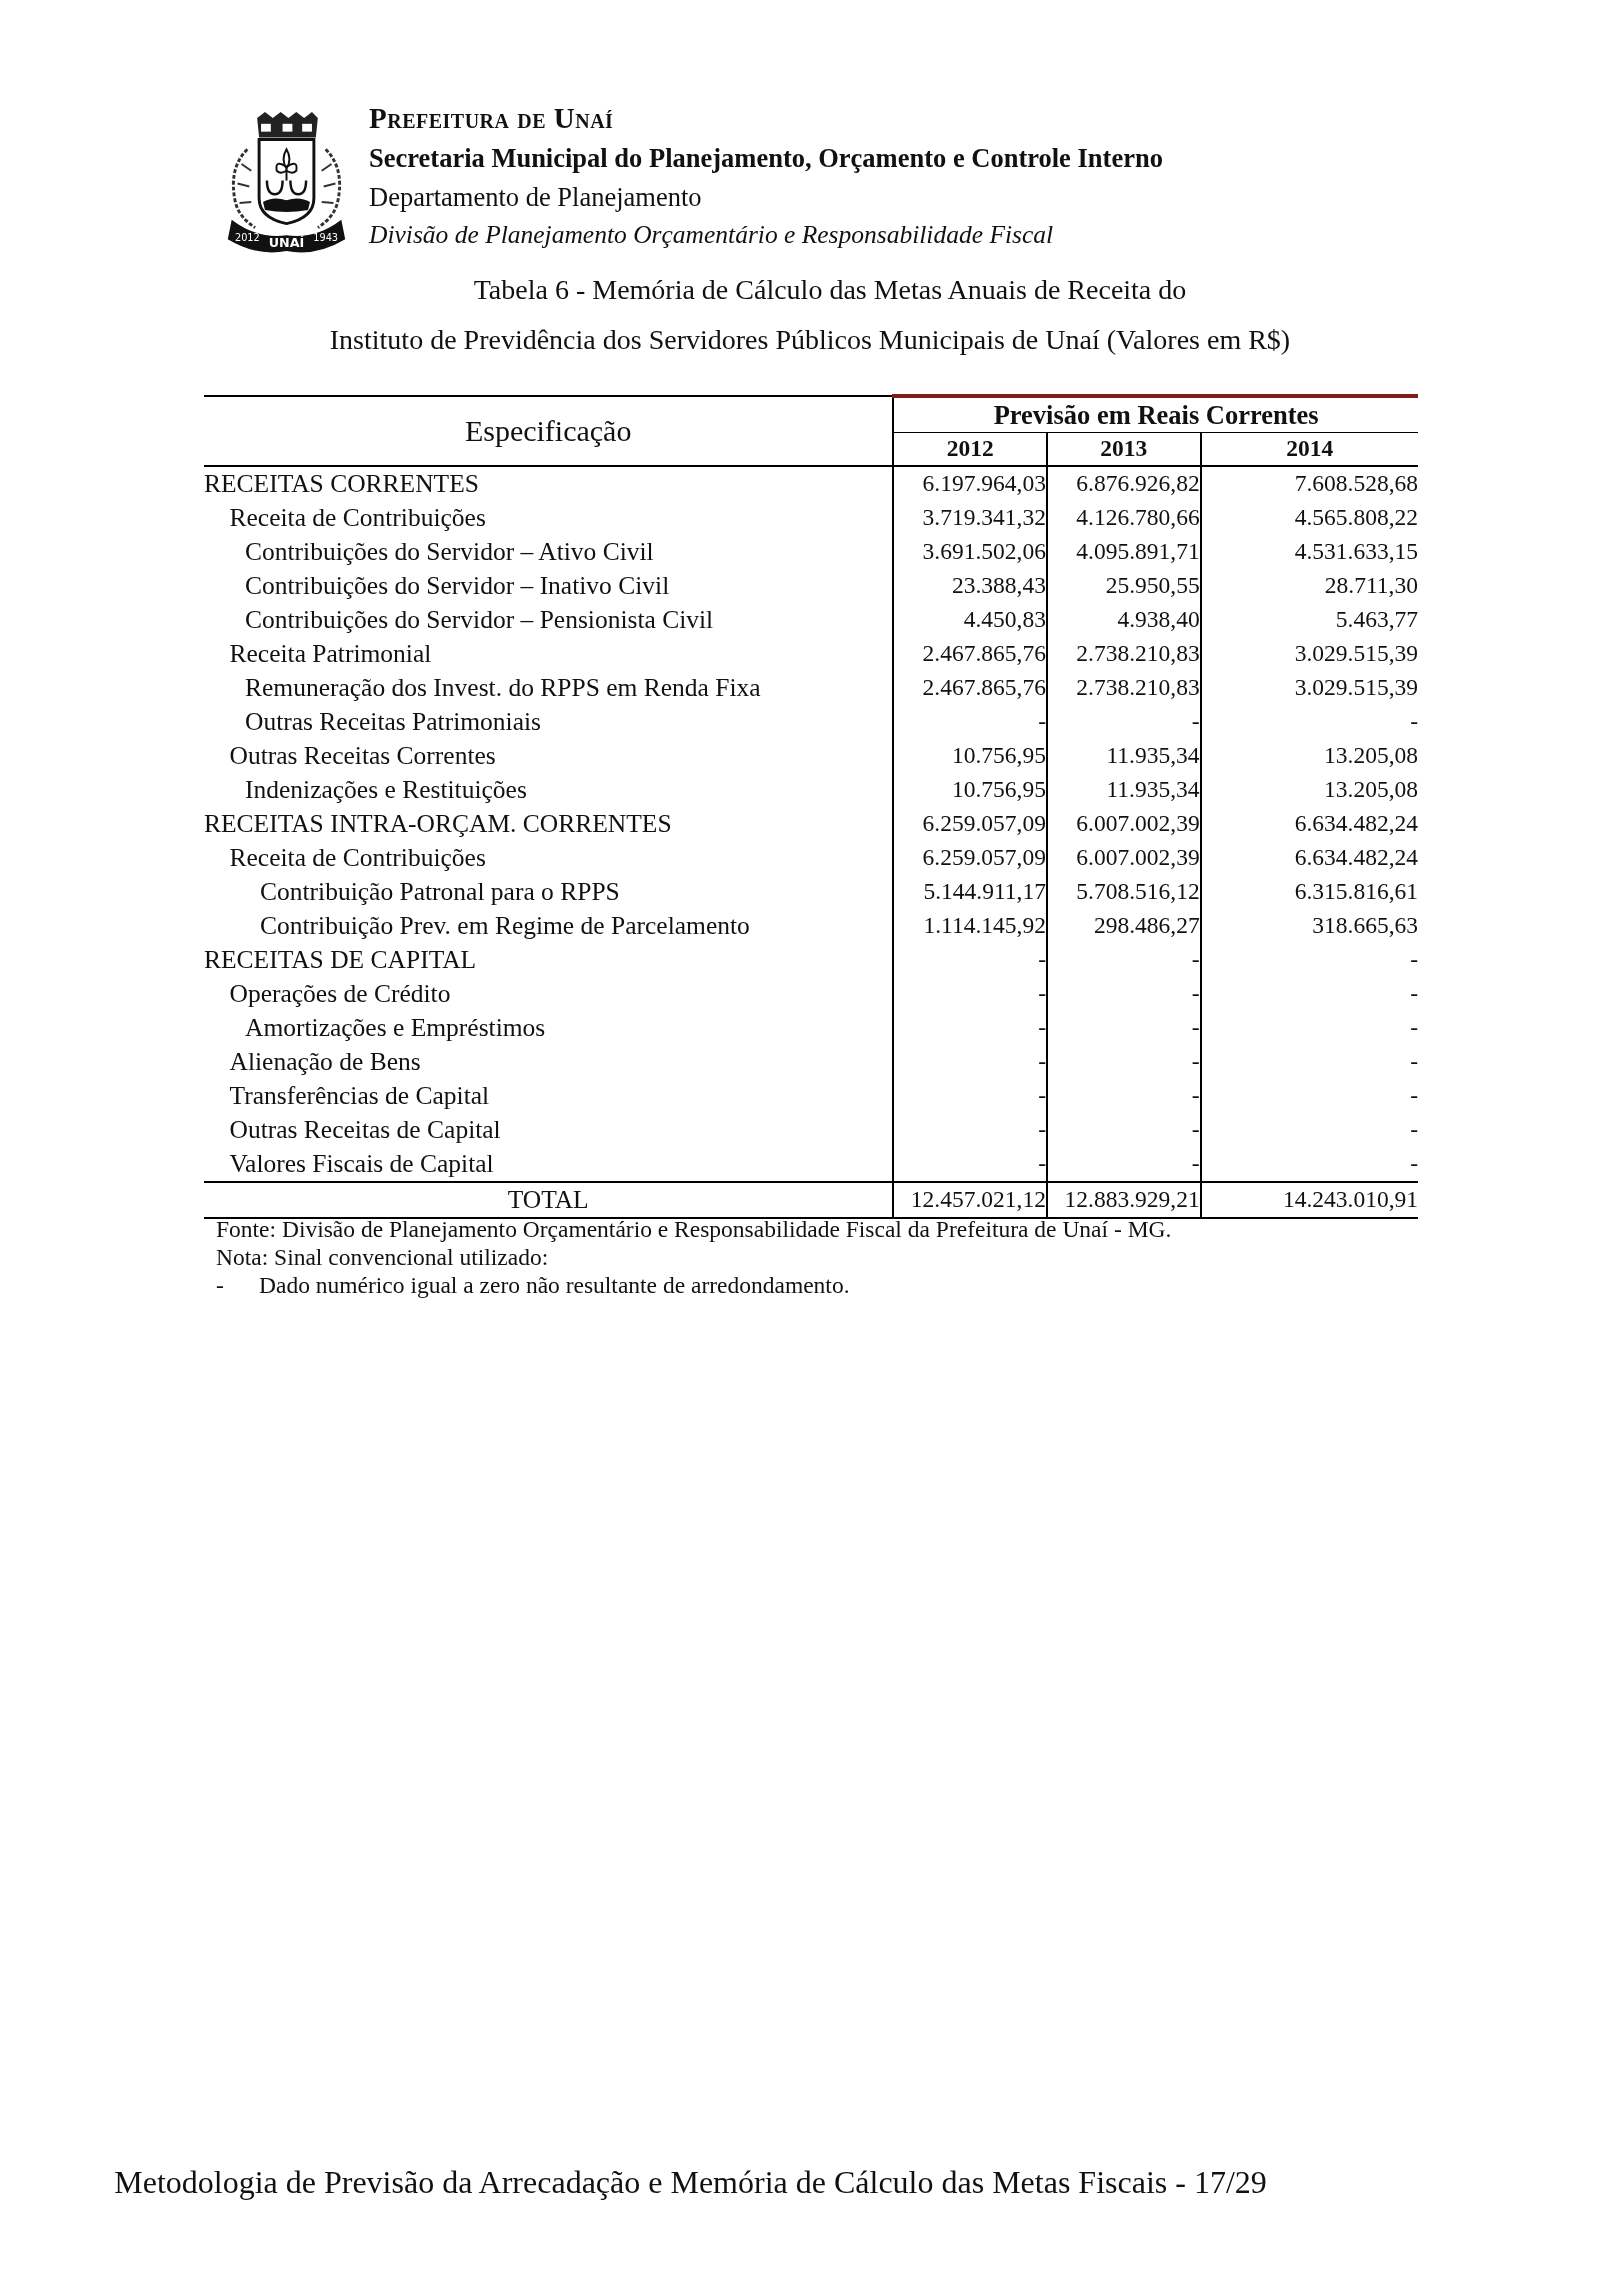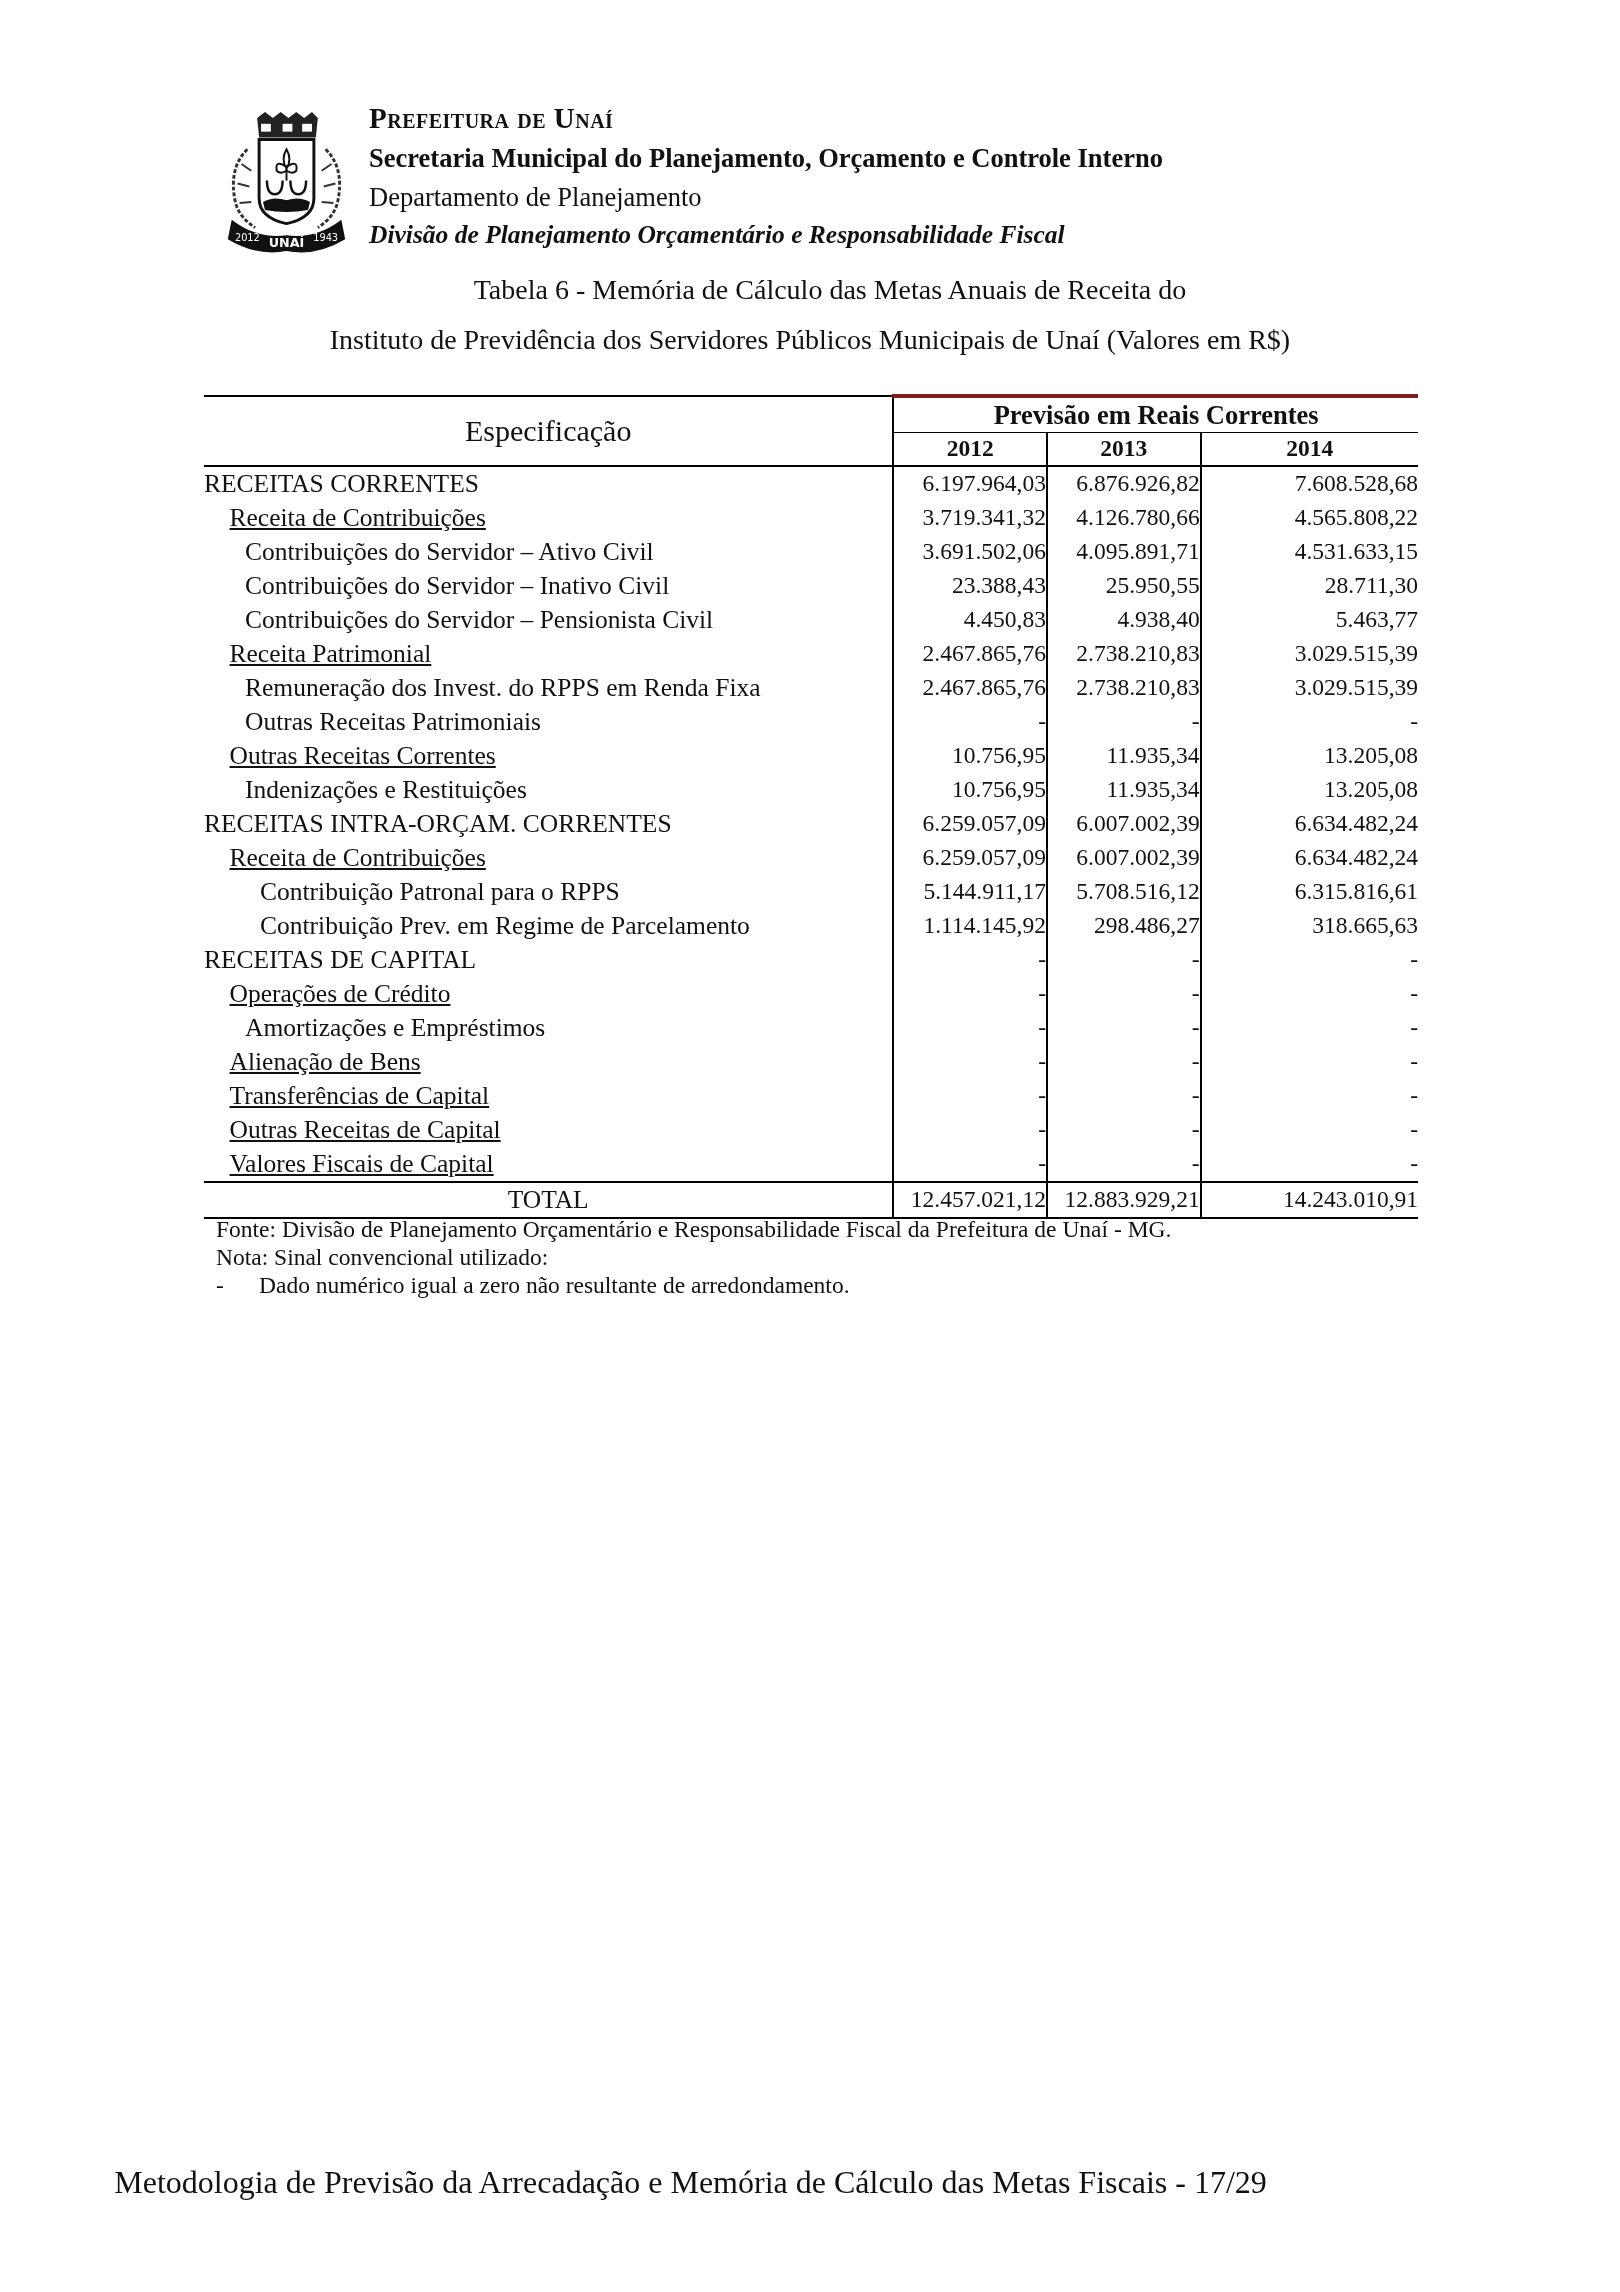--- a/index.html
+++ b/index.html
@@ -2,33 +2,33 @@
 <html><head>
 <meta charset="utf-8">
 <style>
   html, body { margin: 0; padding: 0; background: #ffffff; }
   body { width: 1620px; height: 2293px; position: relative; overflow: hidden; font-family: "Liberation Serif", "DejaVu Serif", serif; color: #111; }
   .logo { position: absolute; left: 218px; top: 110px; width: 137px; height: 147px; }
   .hdr { position: absolute; left: 369px; white-space: nowrap; }
   .hdr1 { top: 102px; font-size: 29px; font-variant: small-caps; font-weight: bold; letter-spacing: 0.5px; }
   .hdr2 { top: 143px; font-size: 26.5px; font-weight: bold; text-align: center; }
   .hdr3 { top: 182px; font-size: 26.5px; }
-  .hdr4 { top: 220px; font-size: 25.5px; font-style: italic; font-weight: bold; }
+  .hdr4 { top: 220px; font-size: 25.5px; font-style: italic; }
   .title { position: absolute; left: 0; width: 1620px; text-align: center; font-size: 28px; white-space: nowrap; }
   .t1 { top: 274px; margin-left: 20px; }
   .t2 { top: 324px; }
   table.tbl { position: absolute; left: 204px; top: 394px; width: 1214px; border-collapse: collapse; font-size: 24.5px; }
   table.tbl td, table.tbl th { padding: 0; line-height: 1; }
   .th-spec { width: 691px; border-top: 2px solid #000; border-bottom: 2px solid #000; font-weight: normal; font-size: 30px; text-align: center; vertical-align: middle; }
   .th-group { border-top: 4px solid #7f1d1d; border-left: 2px solid #000; border-bottom: 1.5px solid #000; font-weight: bold; font-size: 26.5px; height: 34px; text-align: center; }
   .th-year { border-left: 2px solid #000; border-bottom: 2px solid #000; font-weight: bold; font-size: 23.5px; height: 32px; text-align: center; width: 152px; }
   .th-year.last { width: 218px; }
   tr.row td { height: 34px; }
   td.lbl { padding-left: 11.8px; white-space: nowrap; font-size: 25.5px; }
-  td.lbl.l1 { padding-left: 25.5px; text-decoration: underline; }
+  td.lbl.l1 { padding-left: 25.5px; }
   td.lbl.l2 { padding-left: 41px; }
   td.lbl.l3 { padding-left: 56px; }
   td.num { border-left: 2px solid #000; text-align: right; padding-right: 5.9px; white-space: nowrap; font-size: 23.5px; }
   tr.total td { border-top: 2px solid #000; border-bottom: 2px solid #000; height: 34px; }
   tr.total td.lbl { text-align: center; padding-left: 0; }
   .notes { position: absolute; left: 216px; top: 1215px; font-size: 23.5px; line-height: 28px; white-space: nowrap; }
   .notes .dash { display: inline-block; width: 43px; }
   .footer { position: absolute; left: 0; width: 1288px; top: 2164px; text-align: center; font-size: 32px; white-space: nowrap; padding-left: 93px; box-sizing: border-box; }
 </style>
 </head>

